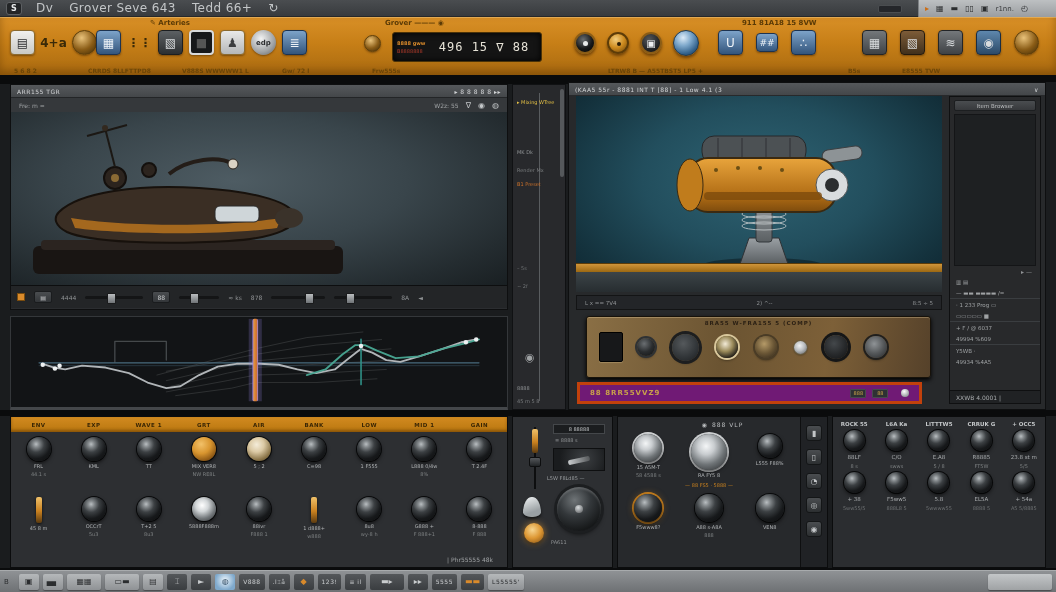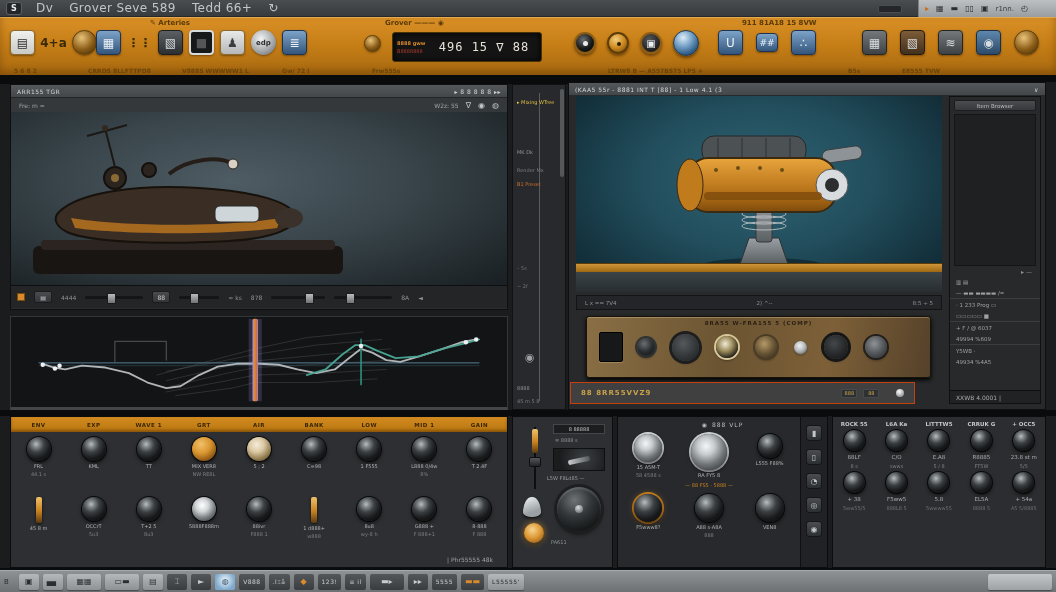--- a/index.html
+++ b/index.html
@@ -110,22 +110,22 @@
   .dscreen { width:24px; height:30px; background:#17181a; border-radius:2px; border:1px solid #000;
     box-shadow:0 1px 1px rgba(255,230,180,.25); }
   .dknob { border-radius:50%; }
   .dk1 { width:18px; height:18px; background:radial-gradient(circle at 40% 32%, #6a6e71 0%, #2a2d2f 50%, #101112 100%); box-shadow:0 0 0 2px #2f3234, 0 2px 3px rgba(0,0,0,.6); }
   .dk2 { width:27px; height:27px; background:radial-gradient(circle at 42% 36%, #55595c 0%, #33373a 55%, #1b1d1f 100%); box-shadow:0 0 0 3px #1d1e1f, 0 2px 3px rgba(0,0,0,.6); }
   .dk3 { width:22px; height:22px; background:radial-gradient(circle at 42% 36%, #f2ead6 0%, #9a8a5a 40%, #23201a 75%); box-shadow:0 0 0 2px #d9c89c, 0 2px 3px rgba(0,0,0,.65); }
   .dk4 { width:22px; height:22px; background:radial-gradient(circle at 42% 36%, #b59a68 0%, #6b5736 50%, #2a2218 100%); box-shadow:0 0 0 2px #4a3c26, 0 2px 3px rgba(0,0,0,.6); }
   .dk5 { width:13px; height:13px; background:radial-gradient(circle at 42% 36%, #f0f2f2 0%, #b9bcbe 45%, #55585a 100%); box-shadow:0 0 0 1px #6b5e40, 0 1px 2px rgba(0,0,0,.6); }
   .dk6 { width:24px; height:24px; background:radial-gradient(circle at 42% 36%, #44484b 0%, #26282a 55%, #121314 100%); box-shadow:0 0 0 3px #151617, 0 2px 3px rgba(0,0,0,.7); }
   .dk7 { width:22px; height:22px; background:radial-gradient(circle at 42% 36%, #8f9396 0%, #55585a 50%, #232527 100%); box-shadow:0 0 0 2px #201f1d, 0 2px 3px rgba(0,0,0,.6); }
-  #devFoot { position:absolute; left:1px; top:299px; width:345px; height:22px; background:#404040;
-    border:1px solid #c2410c; display:flex; align-items:center; gap:10px; padding:0 10px; }
+  #devFoot { position:absolute; left:8px; top:299px; width:345px; height:22px; background:#701a75;
+    border:3px solid #c2410c; display:flex; align-items:center; gap:10px; padding:0 10px; }
   #devFoot .df-title { font-size:7px; font-weight:bold; color:#c9a24a; letter-spacing:1px; }
   #devFoot .df-btn { min-width:16px; height:9px; background:#2e3134; border:1px solid #474a4d; color:#d0a648;
     font-size:5px; display:flex; align-items:center; justify-content:center; border-radius:1px; }
   #devFoot .df-dot { width:8px; height:8px; border-radius:50%; background:radial-gradient(circle at 40% 32%, #fff, #9a9da0 70%); margin-left:auto; }
 
   
   #sidebar { position:absolute; left:380px; top:13px; width:92px; height:308px; background:#28292b; border:1px solid #0f1011; }
   #sidebar .sb-head { margin:3px 4px; height:11px; background:linear-gradient(#4a4d50,#37393c); border:1px solid #1c1e20;
     border-radius:2px; color:#b9bcbe; font-size:5.5px; display:flex; align-items:center; justify-content:center; }
   #sidebar .sb-void { margin:0 4px; height:152px; background:#1e2022; border:1px solid #141517; }
@@ -233,21 +233,21 @@
 </head>
 <body>
 
 <div id="app">
 
   <div id="menubar">
     <div class="app-badge">S</div>
     <div style="display:flex; gap:16px;">
 
     <span class="menu-item">Dv</span>
-        <span class="menu-item">Grover Seve 589</span>
+        <span class="menu-item">Grover Seve 643</span>
         <span class="menu-item">Tedd 66+</span>
         <span class="menu-item">↻</span>
       </div>
     <div class="menu-dash"></div>
   </div>
   <div id="tray">
 
   <span class="tray-item tray-flag">▸</span>
       <span class="tray-item">▦</span>
       <span class="tray-item">▬</span>

